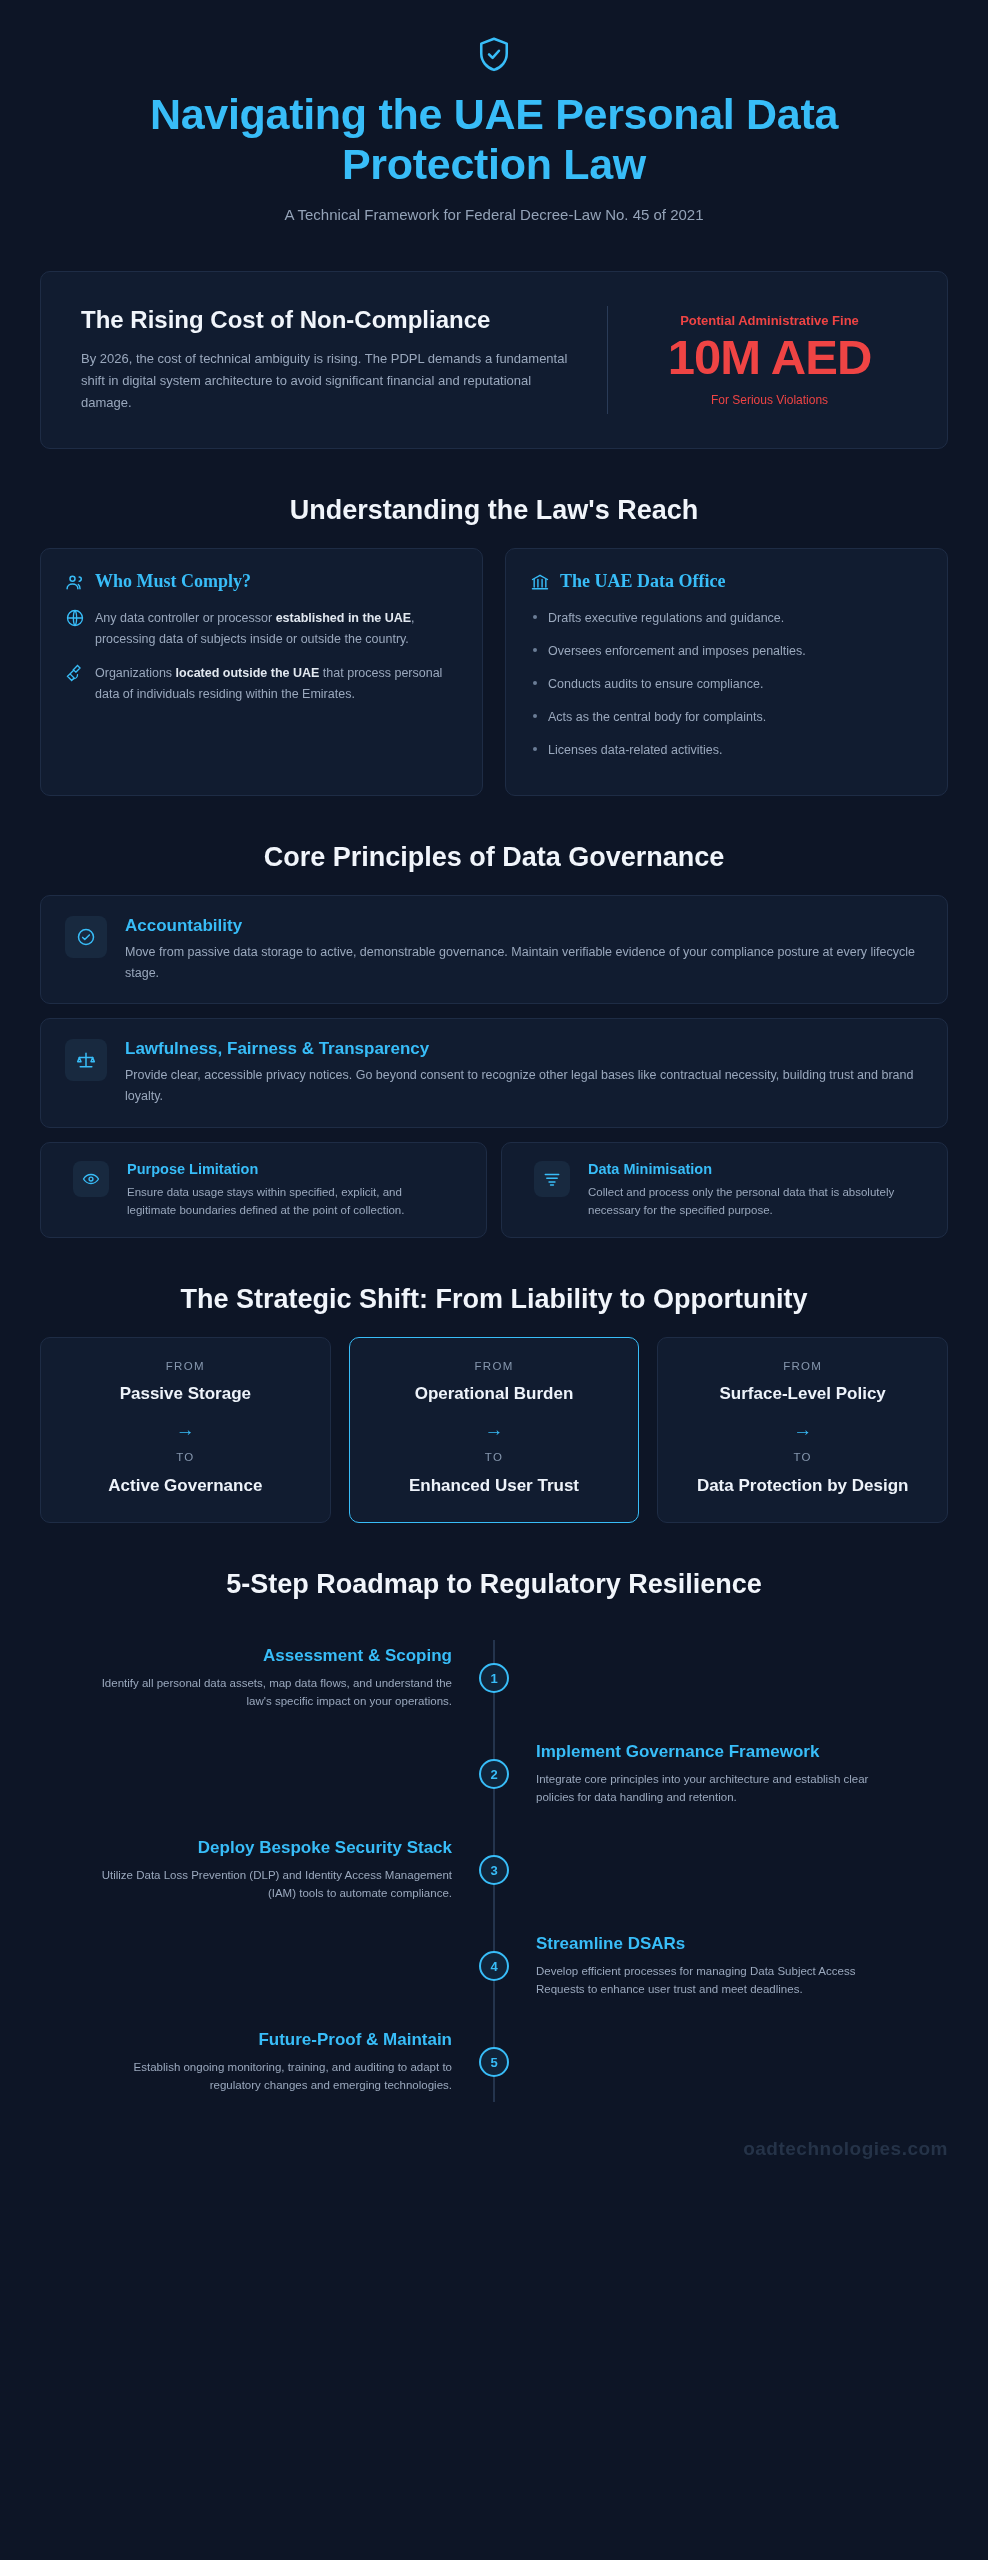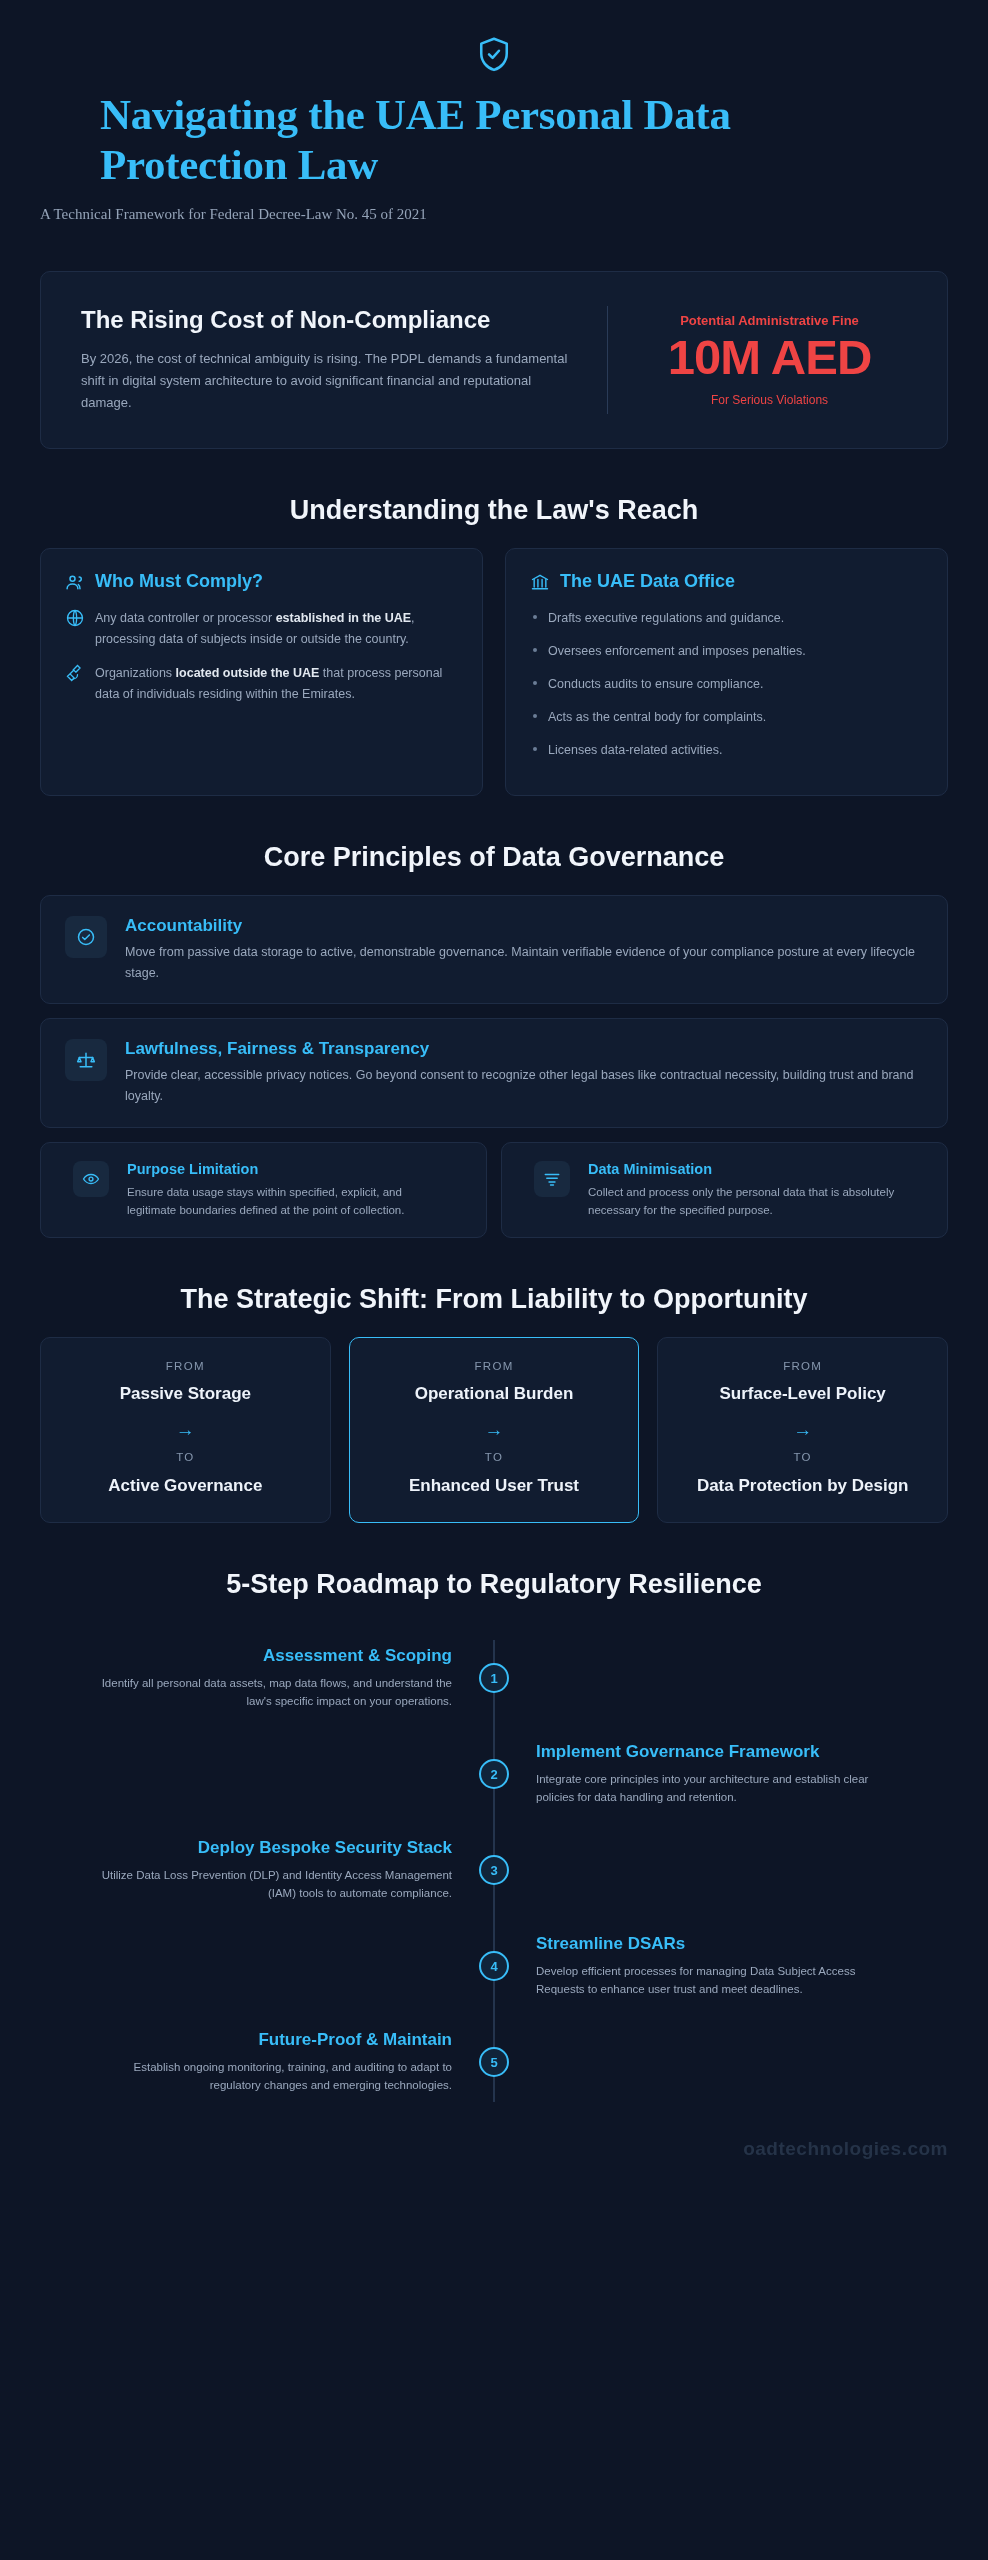--- a/index.html
+++ b/index.html
@@ -13,21 +13,21 @@
   .page {
     width: 988px;
     min-height: 2560px;
     background: #0d1526;
     padding: 0 0 30px 0;
     position: relative;
   }
   .inner { width: 908px; margin: 0 auto; }
 
   
-  .hero { padding: 36px 0 22px; text-align: left; font-family: Liberation Serif, serif; }
+  .hero { padding: 36px 0 22px; text-align: center; }
   .shield-wrap { display: flex; justify-content: center; margin-bottom: 16px; }
   .hero-title {
     font-size: 43px;
     line-height: 1.16;
     font-weight: bold;
     color: #38bdf8;
     letter-spacing: -0.3px;
     padding: 0 60px;
   }
   .hero-sub {
@@ -104,20 +104,21 @@
     border: 1px solid #1e2c45;
     border-radius: 10px;
     padding: 22px 24px;
     flex: 1;
   }
   .card-head {
     display: flex;
     align-items: center;
     gap: 10px;
     margin-bottom: 16px;
+    font-family: Liberation Serif, serif;
   }
   .card-head h3 {
     font-size: 18px;
     font-weight: bold;
     color: #38bdf8;
   }
   .ic { width: 20px; height: 20px; flex: 0 0 20px; color: #38bdf8; display:block; }
   .reach-item {
     display: flex;
     gap: 10px;

